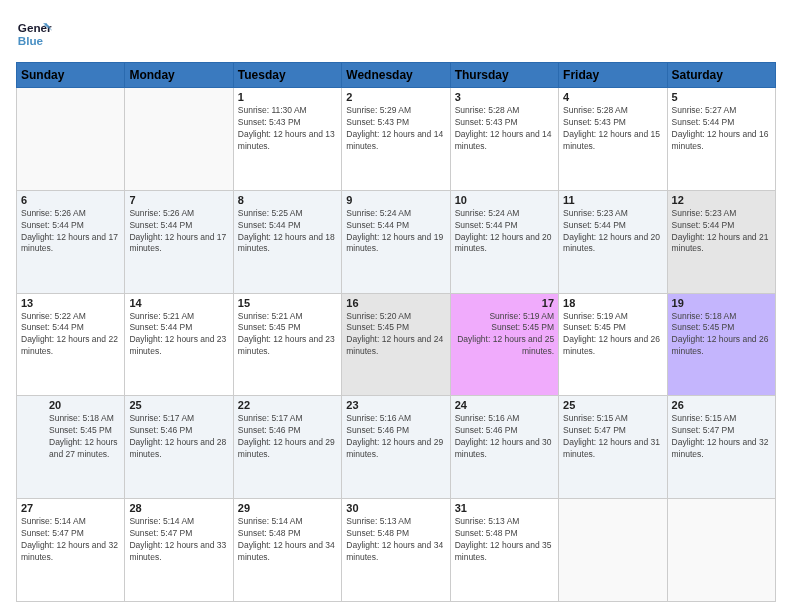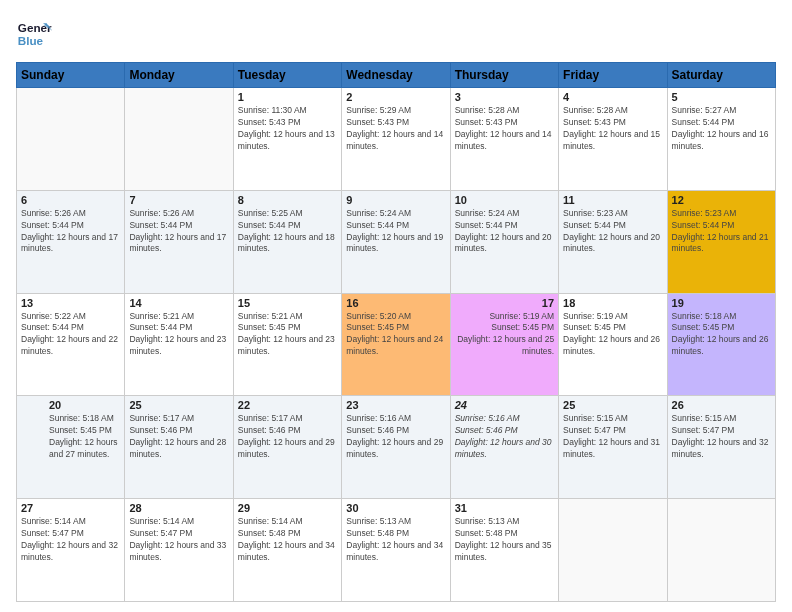--- a/index.html
+++ b/index.html
@@ -220,21 +220,21 @@
             </div>
           </td>
           <td style="background: rgb(240, 244, 248);">
             <span class="day-num">11</span>
             <div class="day-info">
               <div>Sunrise: 5:23 AM</div>
               <div>Sunset: 5:44 PM</div>
               <div>Daylight: 12 hours and 20 minutes.</div>
             </div>
           </td>
-          <td style="background: #eab308;">
+          <td style="background: #e5e5e5;">
             <span class="day-num">12</span>
             <div class="day-info">
               <div>Sunrise: 5:23 AM</div>
               <div>Sunset: 5:44 PM</div>
               <div>Daylight: 12 hours and 21 minutes.</div>
             </div>
           </td>
         </tr>
         <tr>
           <td style="background: rgb(255, 255, 255);">
@@ -254,21 +254,21 @@
             </div>
           </td>
           <td style="background: rgb(255, 255, 255);">
             <span class="day-num">15</span>
             <div class="day-info">
               <div>Sunrise: 5:21 AM</div>
               <div>Sunset: 5:45 PM</div>
               <div>Daylight: 12 hours and 23 minutes.</div>
             </div>
           </td>
-          <td style="background: #fdba74;">
+          <td style="background: #e5e5e5;">
             <span class="day-num">16</span>
             <div class="day-info">
               <div>Sunrise: 5:20 AM</div>
               <div>Sunset: 5:45 PM</div>
               <div>Daylight: 12 hours and 24 minutes.</div>
             </div>
           </td>
           <td style="background: #f0abfc; text-align: right;">
             <span class="day-num">17</span>
             <div class="day-info">
@@ -320,21 +320,21 @@
             </div>
           </td>
           <td style="background: rgb(240, 244, 248);">
             <span class="day-num">23</span>
             <div class="day-info">
               <div>Sunrise: 5:16 AM</div>
               <div>Sunset: 5:46 PM</div>
               <div>Daylight: 12 hours and 29 minutes.</div>
             </div>
           </td>
-          <td style="background: rgb(240, 244, 248); font-style: italic;">
+          <td style="background: rgb(240, 244, 248);">
             <span class="day-num">24</span>
             <div class="day-info">
               <div>Sunrise: 5:16 AM</div>
               <div>Sunset: 5:46 PM</div>
               <div>Daylight: 12 hours and 30 minutes.</div>
             </div>
           </td>
           <td style="background: rgb(240, 244, 248);">
             <span class="day-num">25</span>
             <div class="day-info">

